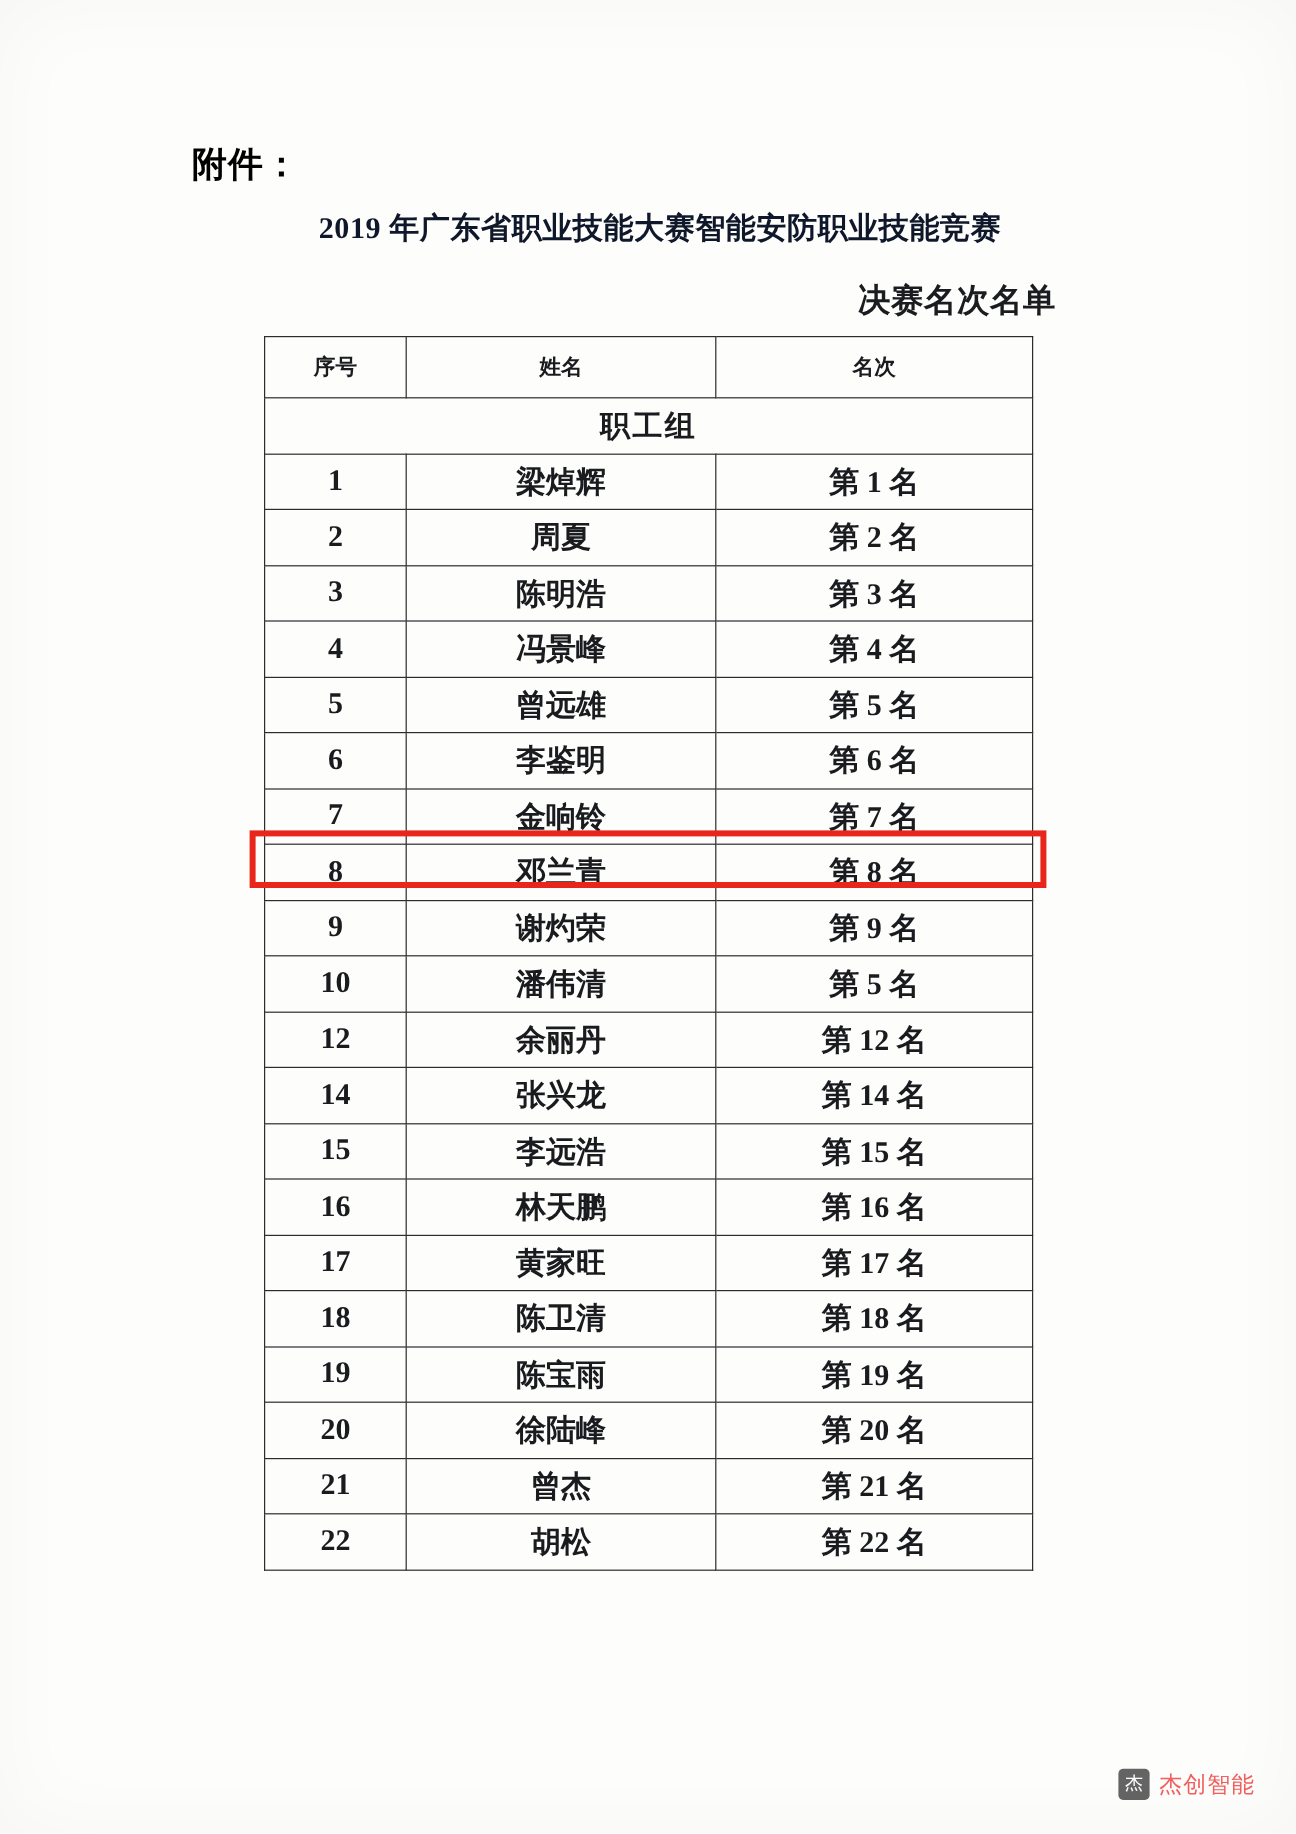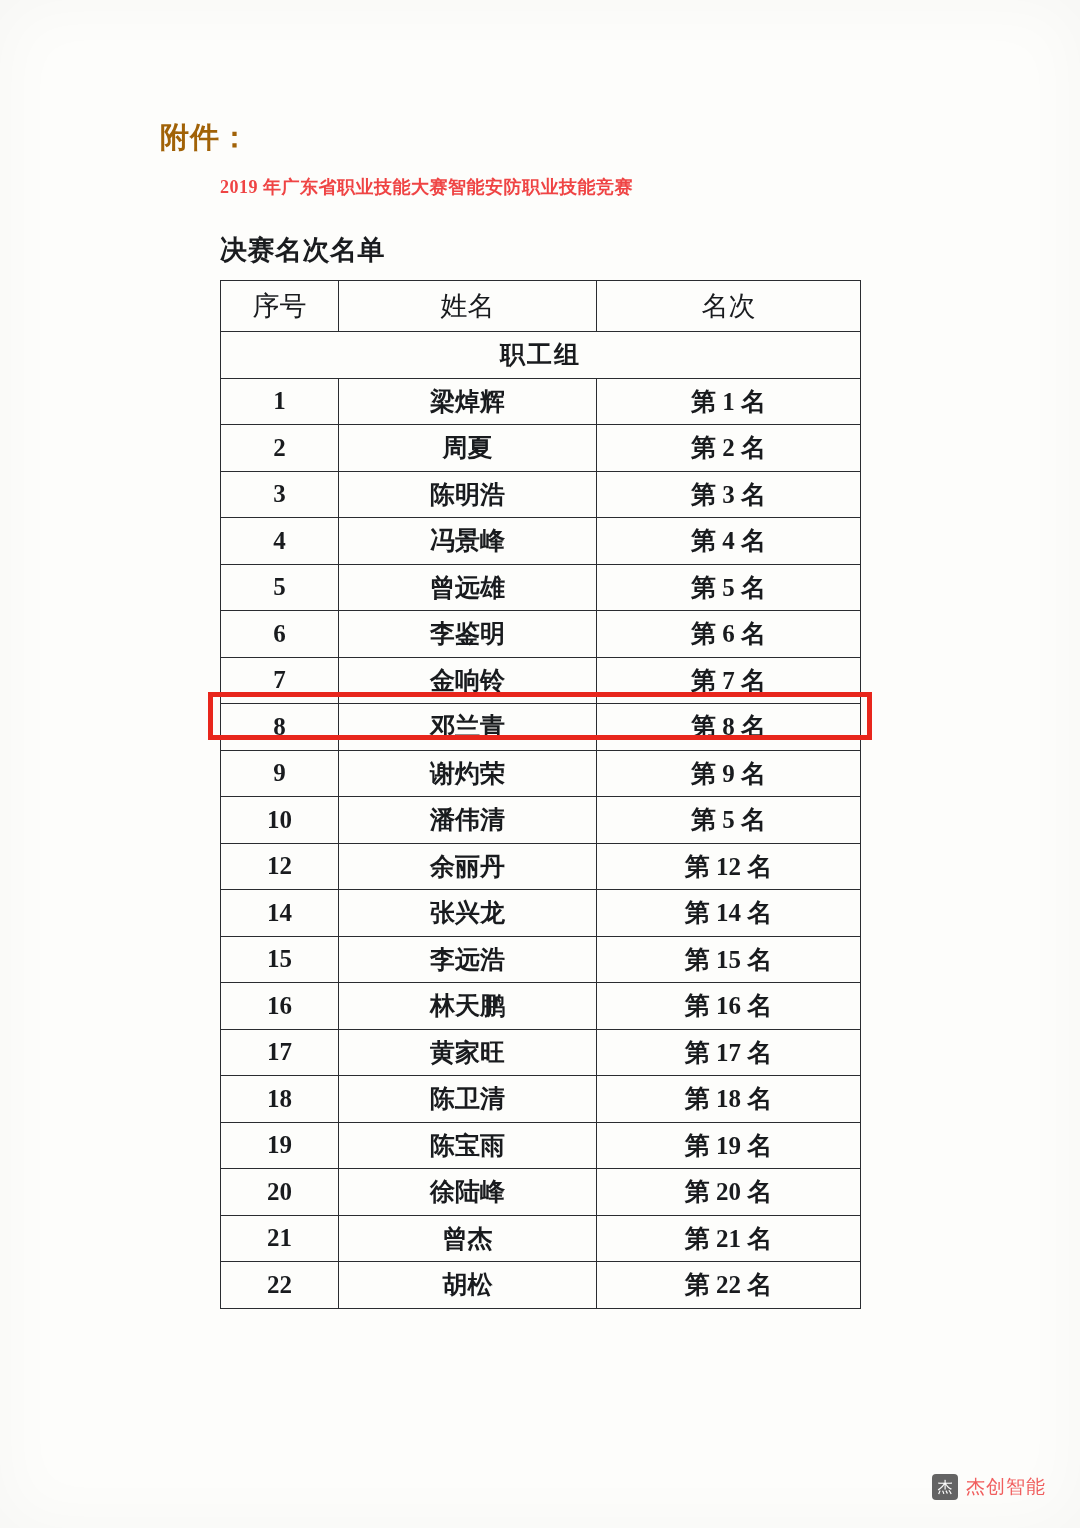--- a/index.html
+++ b/index.html
@@ -20,39 +20,40 @@
     inset: 0;
     background: #fdfdfb;
   }
   .attachment-label {
     position: absolute;
     left: 160px;
     top: 118px;
     font-size: 29px;
     letter-spacing: 1px;
     font-weight: 600;
-    color: #a16207;
+    color: #000000;
   }
   .doc-title {
     position: absolute;
     left: 220px;
     top: 178px;
     width: 660px;
-    font-size: 18px;
+    text-align: center;
+    font-size: 25px;
     font-weight: 700;
     letter-spacing: 0.5px;
-    color: #ef4444;
+    color: #0f172a;
     line-height: 1.0;
   }
   .doc-subtitle {
     position: absolute;
     left: 220px;
     top: 232px;
     width: 660px;
-    text-align: left;
+    text-align: right;
     font-size: 27px;
     font-weight: 700;
     letter-spacing: 0.5px;
     color: #1a1c1f;
   }
   .table-wrap {
     position: absolute;
     left: 220px;
     top: 280px;
     width: 640px;
@@ -67,22 +68,22 @@
     border: 1.5px solid #2a2c30;
     height: 45.5px;
     text-align: center;
     vertical-align: middle;
     font-size: 25px;
     font-weight: 600;
     color: #191b1e;
     padding: 0;
   }
   table.rank-table th {
-    font-size: 27px;
-    font-weight: 400;
+    font-size: 18px;
+    font-weight: 700;
     height: 50px;
   }
   col.c-index { width: 118px; }
   col.c-name  { width: 258px; }
   col.c-rank  { width: 264px; }
   .group-cell {
     font-size: 26px;
     font-weight: 700;
     letter-spacing: 2px;
   }

